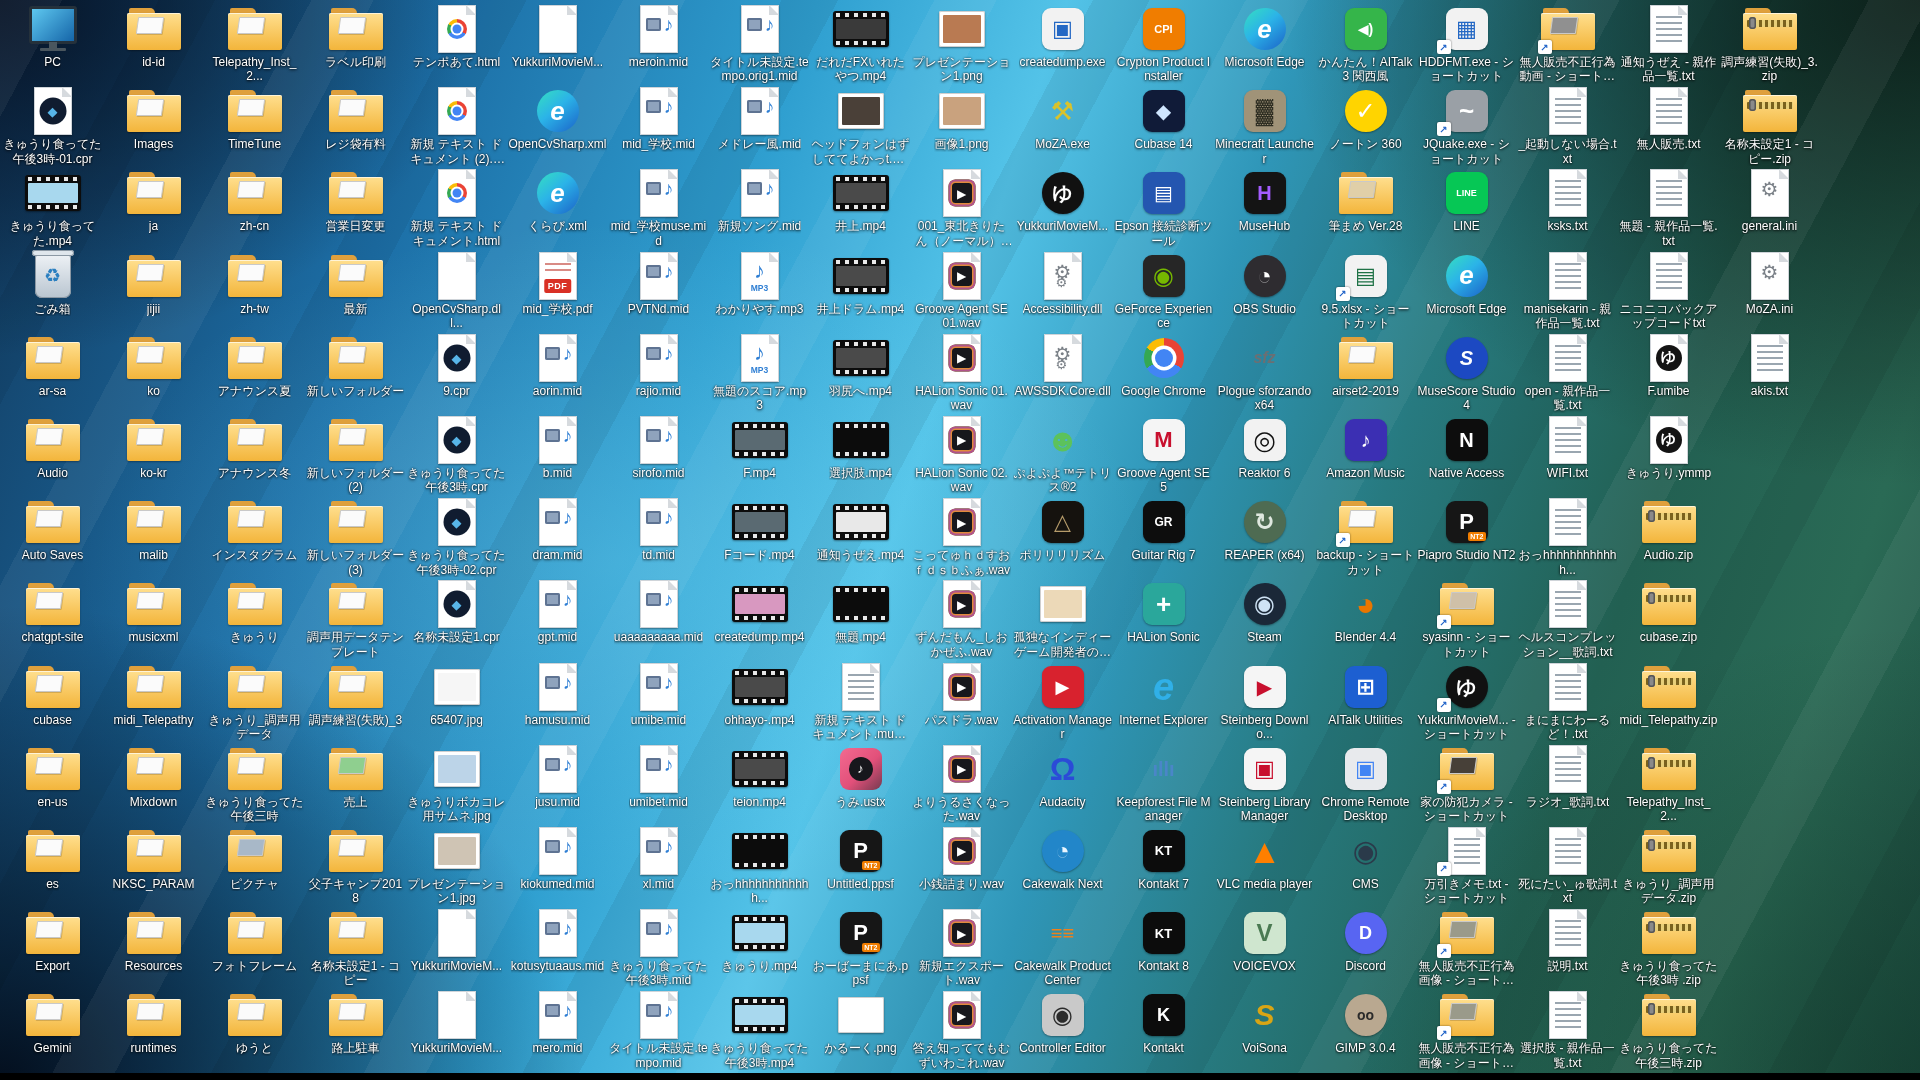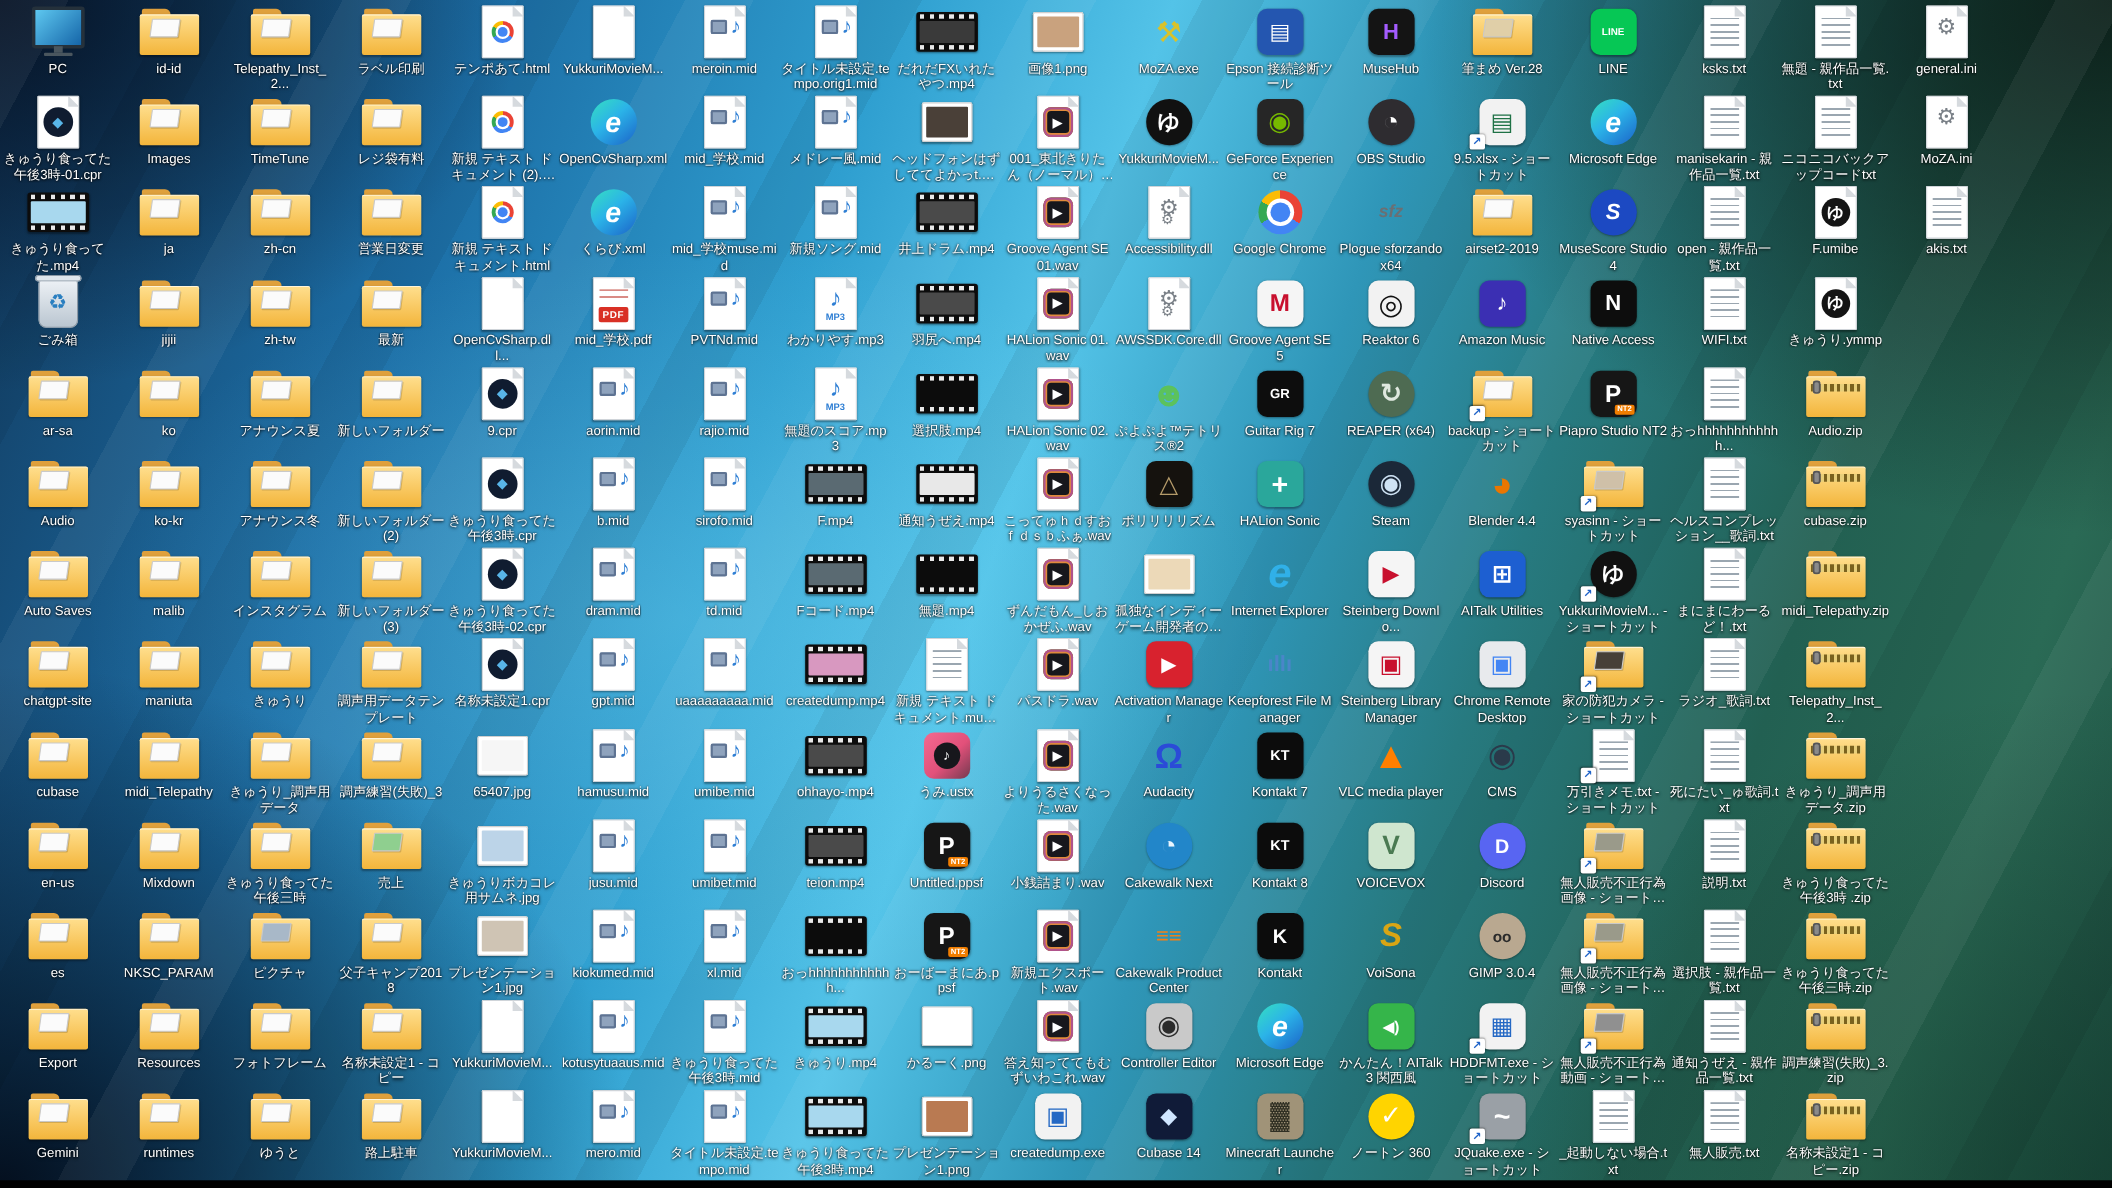--- a/index.html
+++ b/index.html
@@ -312,21 +312,21 @@
       <div class="lbl">malib</div>
     </div>
     <div class="cell" title="maniuta">
       <div class="ico">
         <div class="fold">
           <i class="ftab"></i>
           <i class="fbody"></i>
           <i class="fsheet"></i>
         </div>
       </div>
-      <div class="lbl">maniuta</div>
+      <div class="lbl">musicxml</div>
     </div>
     <div class="cell" title="midi_Telepathy">
       <div class="ico">
         <div class="fold">
           <i class="ftab"></i>
           <i class="fbody"></i>
           <i class="fsheet"></i>
         </div>
       </div>
       <div class="lbl">midi_Telepathy</div>
@@ -1070,34 +1070,42 @@
       <div class="lbl">だれだFXいれたやつ.mp4</div>
     </div>
     <div class="cell" title="ヘッドフォンはずしててよかっt.mp4">
       <div class="ico">
         <div class="imgth">
           <i style="background:#4a4038"></i>
         </div>
       </div>
       <div class="lbl">ヘッドフォンはずしててよかっt.mp4</div>
     </div>
-    <div class="cell" title="井上ドラム.mp4">
+    <div class="cell" title="井上.mp4">
       <div class="ico">
         <div class="film">
           <i class="fthumb" style="background:#4a4a4a"></i>
         </div>
       </div>
-      <div class="lbl">井上ドラム.mp4</div>
-    </div>
-    <div class="cell" title="羽尻へ.mp4">
+      <div class="lbl">井上.mp4</div>
+    </div>
+    <div class="cell" title="井上ドラム.mp4">
       <div class="ico">
         <div class="film">
           <i class="fthumb" style="background:#4a4a4a"></i>
         </div>
       </div>
+      <div class="lbl">井上ドラム.mp4</div>
+    </div>
+    <div class="cell" title="羽尻へ.mp4">
+      <div class="ico">
+        <div class="film">
+          <i class="fthumb" style="background:#4a4a4a"></i>
+        </div>
+      </div>
       <div class="lbl">羽尻へ.mp4</div>
     </div>
     <div class="cell" title="選択肢.mp4">
       <div class="ico">
         <div class="film"></div>
       </div>
       <div class="lbl">選択肢.mp4</div>
     </div>
     <div class="cell" title="通知うぜえ.mp4">
       <div class="ico">
@@ -1331,20 +1339,26 @@
       <div class="ico">
         <div class="app flat" style="background:transparent;color:#f08019;font-size:20px">≡≡</div>
       </div>
       <div class="lbl">Cakewalk Product Center</div>
     </div>
     <div class="cell" title="Controller Editor">
       <div class="ico">
         <div class="app" style="background:#c9c9c9;color:#2b2b2b;font-size:24px">◉</div>
       </div>
       <div class="lbl">Controller Editor</div>
+    </div>
+    <div class="cell" title="Crypton Product Installer">
+      <div class="ico">
+        <div class="app" style="background:#f07d00;color:#ffffff;font-size:11px">CPI</div>
+      </div>
+      <div class="lbl">Crypton Product Installer</div>
     </div>
     <div class="cell" title="Cubase 14">
       <div class="ico">
         <div class="app" style="background:#101b38;color:#cfe6ff;font-size:20px">◆</div>
       </div>
       <div class="lbl">Cubase 14</div>
     </div>
     <div class="cell" title="Epson 接続診断ツール">
       <div class="ico">
         <div class="app" style="background:#2456b0;color:#ffffff;font-size:20px">▤</div>

